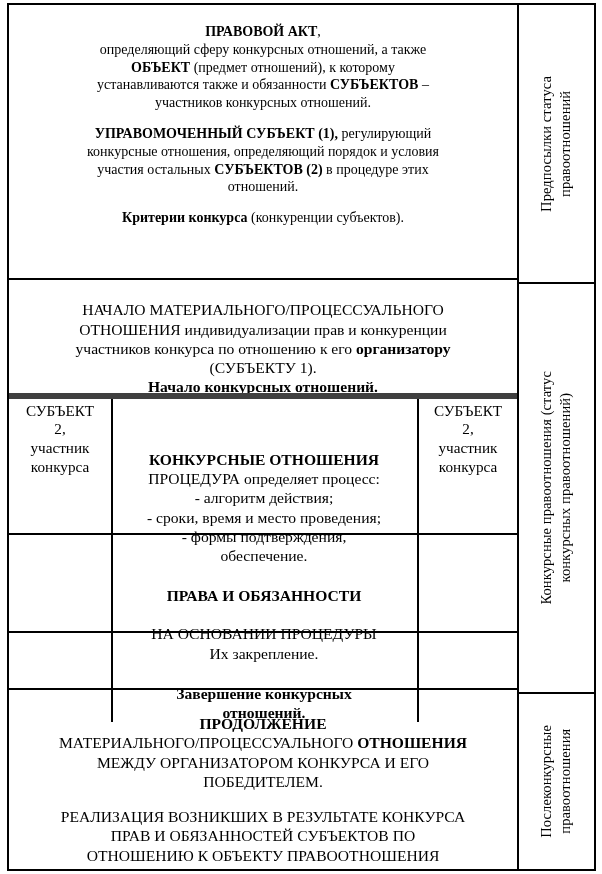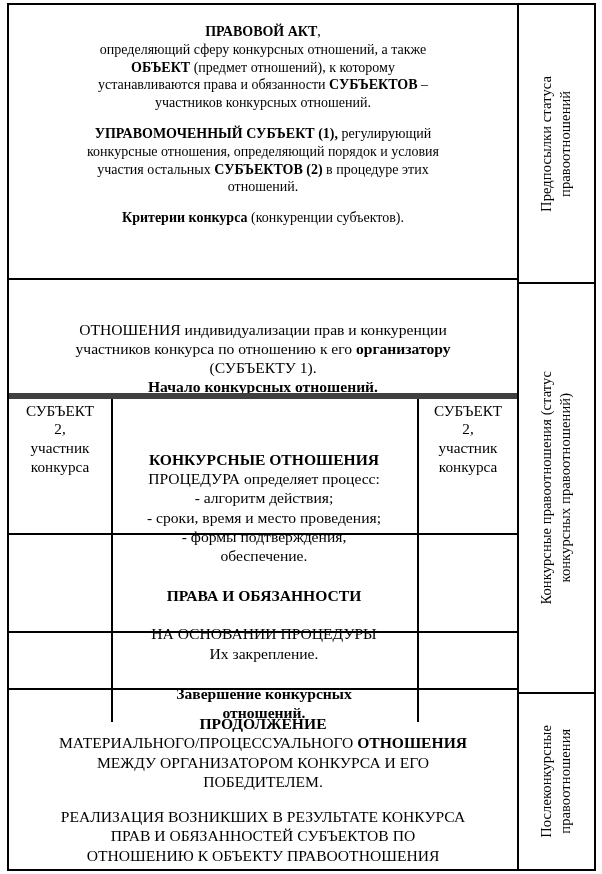--- a/index.html
+++ b/index.html
@@ -188,42 +188,42 @@
   <div class="frame">
 
     <div class="body-col">
 
       <div class="band band-1">
         <div class="cell">
           <p>
             <b>ПРАВОВОЙ АКТ</b><span>,</span><br>
             <span>определяющий сферу конкурсных отношений, а также</span><br>
             <b>ОБЪЕКТ</b><span> (предмет отношений), к которому</span><br>
-            <span>устанавливаются права и обязанности </span><b>СУБЪЕКТОВ</b><span> –</span><br>
+            <span>устанавливаются также и обязанности </span><b>СУБЪЕКТОВ</b><span> –</span><br>
             <span>участников конкурсных отношений.</span>
           </p>
           <span class="blankline"></span>
           <p>
             <b>УПРАВОМОЧЕННЫЙ СУБЪЕКТ (1),</b><span> регулирующий</span><br>
             <span>конкурсные отношения, определяющий порядок и условия</span><br>
             <span>участия остальных </span><b>СУБЪЕКТОВ (2)</b><span> в процедуре этих</span><br>
             <span>отношений.</span>
           </p>
           <span class="blankline"></span>
           <p>
             <b>Критерии конкурса</b><span> (конкуренции субъектов).</span>
           </p>
         </div>
       </div>
 
       <div class="band band-2">
 
         <div class="b2-head">
           <p>
-            <br>
+            <span>НАЧАЛО МАТЕРИАЛЬНОГО/ПРОЦЕССУАЛЬНОГО</span><br>
             <span>ОТНОШЕНИЯ</span><span> индивидуализации прав и конкуренции</span><br>
             <span>участников конкурса по отношению к его </span><b>организатору</b><br>
             <span>(СУБЪЕКТУ 1).</span><br>
             <b>Начало конкурсных отношений.</b>
           </p>
         </div>
 
         <div class="b2-grid">
 
           <div class="b2-row r1">

